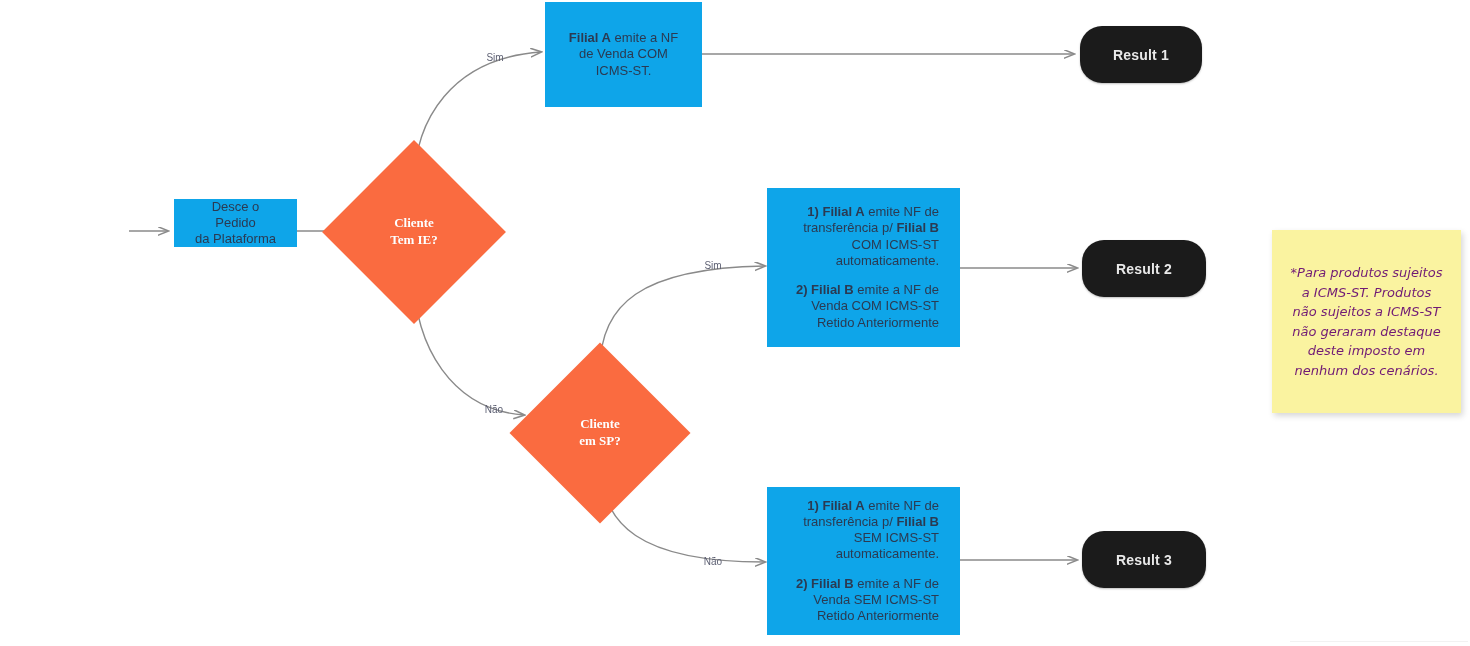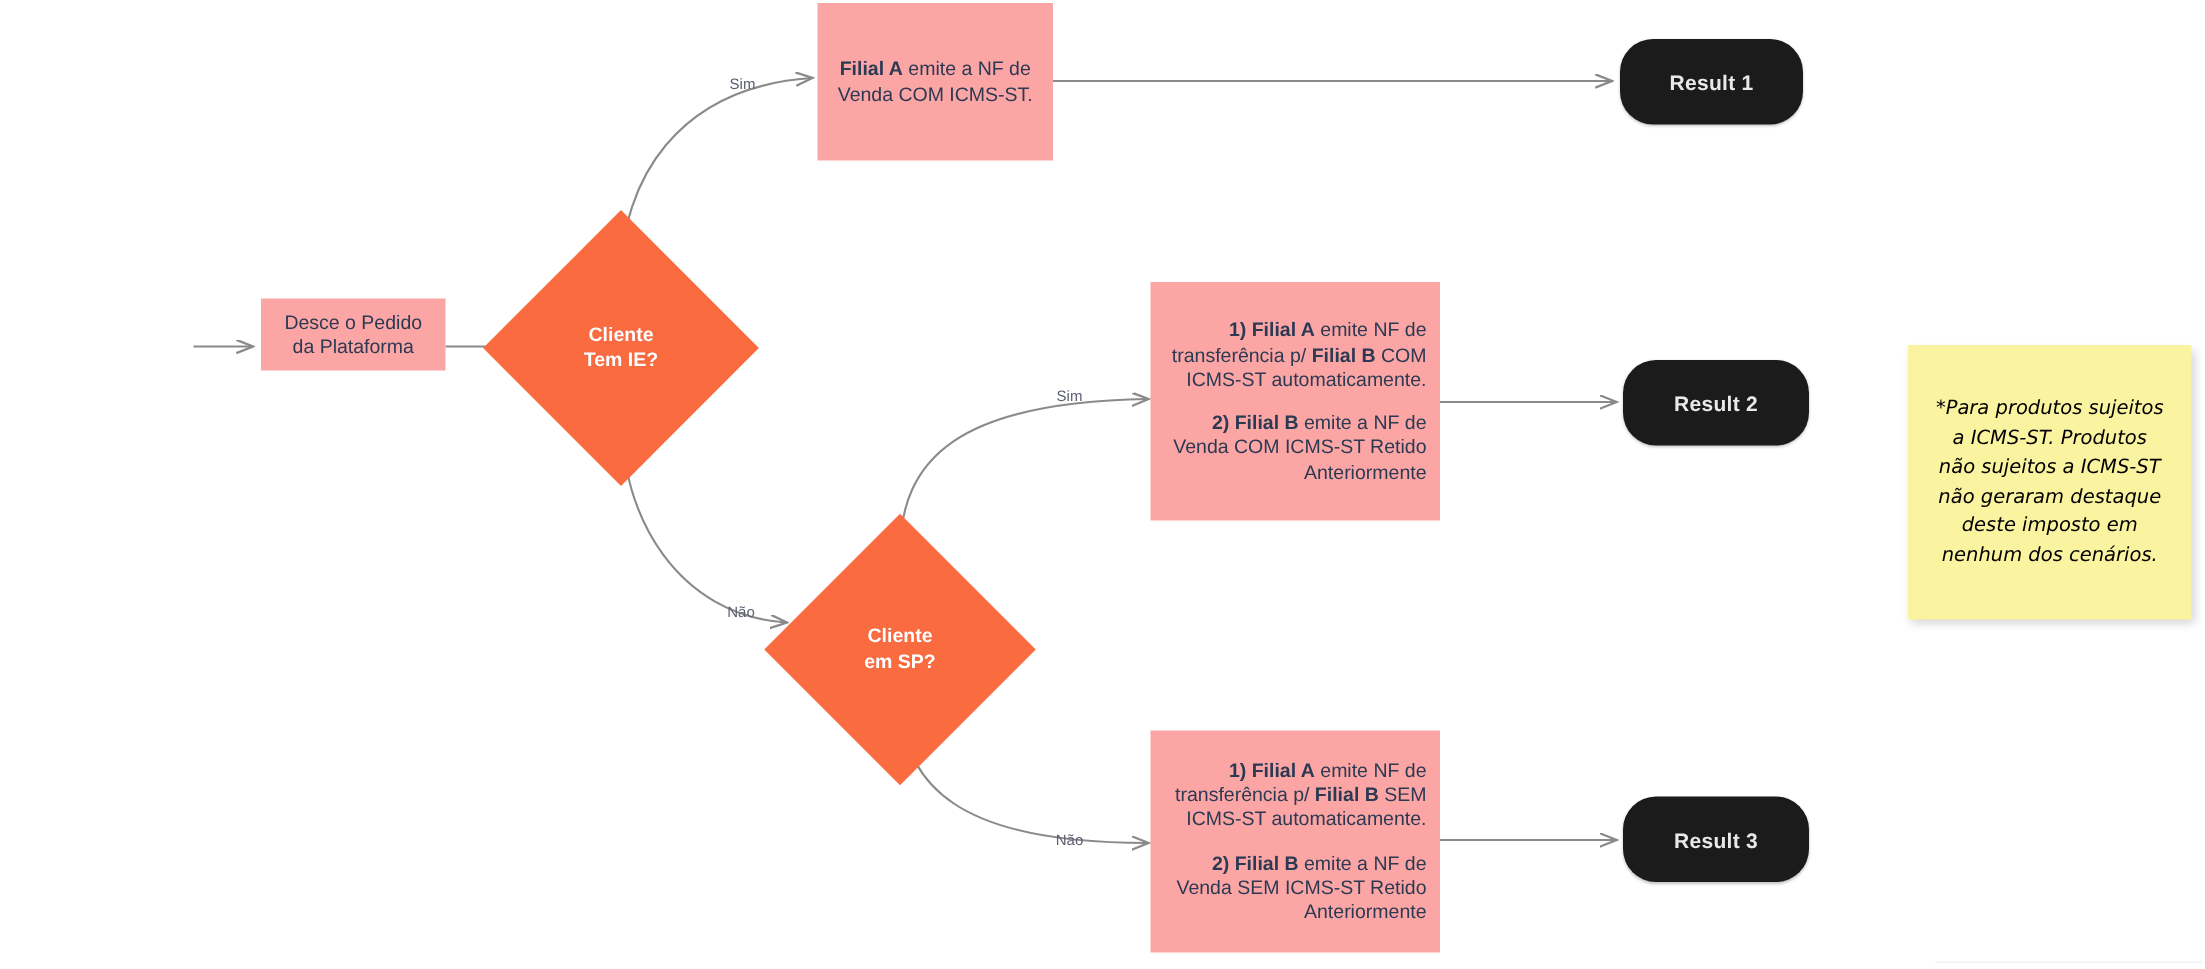--- a/index.html
+++ b/index.html
@@ -41,36 +41,37 @@
     border-radius: 22px;
     color: #e9e9e9;
     font-size: 14px;
     font-weight: bold;
     letter-spacing: 0.2px;
     box-shadow: 0 1px 2px rgba(0,0,0,0.25);
   }
 
   
   .process {
-    background: #fca5a5;
+    background: #0ea5e9;
     color: #2b3a52;
     font-size: 13px;
     line-height: 1.25;
-    padding: 4px 8px;
+    padding: 4px 20px;
   }
   .process .inner {
     width: 100%;
   }
   .process b { font-weight: bold; }
   .process .para { margin: 1px; text-align: right; }
   .process .gap { height: 11px; }
 
   
   .decision {
     background: transparent;
+    font-family: Liberation Serif, serif;
   }
   .decision .dia {
     position: absolute;
     left: 50%;
     top: 50%;
     width: 100%;
     height: 100%;
     transform: translate(-50%, -50%) rotate(45deg);
     background: #fa6b40;
   }
@@ -81,21 +82,21 @@
     font-size: 13px;
     font-weight: bold;
     line-height: 1.3;
     text-shadow: 0 0 1px rgba(0,0,0,0.08);
   }
 
   
   .note {
     position: absolute;
     background: #faf3a0;
-    color: #000000;
+    color: #701a75;
     font-style: italic;
     font-size: 13px;
     line-height: 1.5;
     text-align: center;
     display: flex;
     align-items: center;
     justify-content: center;
     padding: 14px 16px;
     box-sizing: border-box;
     box-shadow: 2px 3px 6px rgba(0,0,0,0.16);

